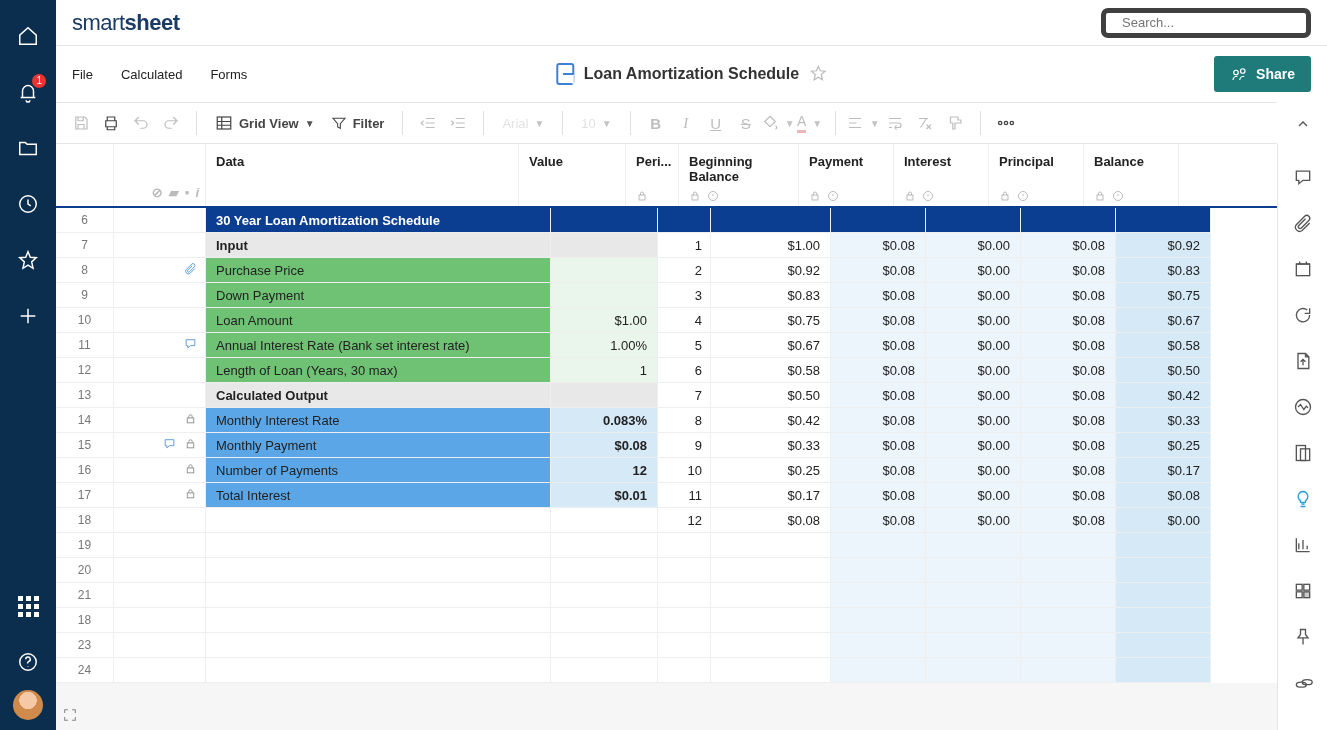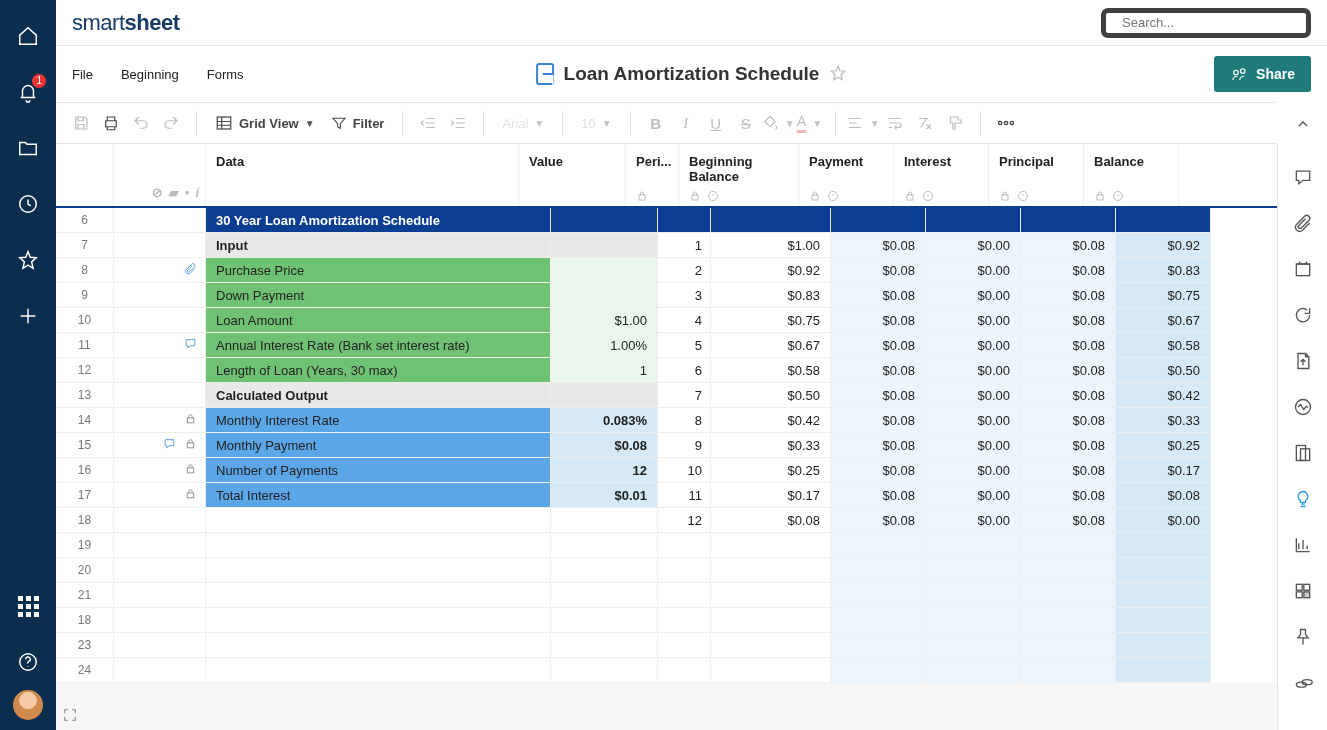--- a/index.html
+++ b/index.html
@@ -19,21 +19,21 @@
   .brand b{font-weight:700;}
   .searchbox { margin-left:auto; width:210px; height:30px; border:5px solid #404040; border-radius:7px; display:flex; align-items:center; padding:0 8px; color:#888;}
   .searchbox svg{stroke:#555;fill:none;stroke-width:2;margin-right:6px;}
   .searchbox input{border:none;outline:none;flex:1;font-size:13px;color:#333;}
   
   .menubar { position:absolute; left:56px; right:0; top:46px; height:56px; display:flex; align-items:center; padding:0 16px;}
   .menubar .menu-item{ margin-right:28px; color:#222; cursor:pointer;}
   .menubar .title-wrap{ position:absolute; left:50%; transform:translateX(-50%); display:flex; align-items:center;}
   .title-wrap .sheet-ico{ width:18px; height:22px; border:2px solid #3b82d6; border-radius:3px; position:relative; margin-right:10px;}
   .title-wrap .sheet-ico:after{content:"";position:absolute;right:-2px;bottom:-2px;width:10px;height:10px;border-left:2px solid #3b82d6;border-top:2px solid #3b82d6;background:#fff; transform:rotate(0deg); border-top-left-radius:2px; clip-path:polygon(0 0,100% 0,100% 100%);}
-  .title-wrap .ttl{font-size:19px; font-weight:700; color:#333;}
+  .title-wrap .ttl{font-size:16px; font-weight:700; color:#333;}
   .title-wrap .star{margin-left:10px; color:#bbb;}
   .sharebtn{ margin-left:auto; background:#1f7a7a; color:#fff; border:none; border-radius:3px; height:36px; padding:0 16px; font-size:14px; font-weight:700; display:flex; align-items:center; cursor:pointer;}
   .sharebtn svg{stroke:#fff; fill:none; stroke-width:1.6; margin-right:8px;}
   
   .toolbar { position:absolute; left:56px; right:50px; top:102px; height:42px; border-top:1px solid #e5e5e5; border-bottom:1px solid #e5e5e5; display:flex; align-items:center; padding:0 10px; color:#444;}
   .tbtn{ min-width:30px; height:30px; display:flex; align-items:center; justify-content:center; cursor:pointer; border-radius:3px;}
   .tbtn.dis{ opacity:.35; cursor:default;}
   .sep{ width:1px; height:24px; background:#e0e0e0; margin:0 10px;}
   .tbtn svg{stroke:#444;fill:none;stroke-width:1.6;}
   .gridview-btn{ display:flex; align-items:center; font-weight:600; padding:0 8px;}
@@ -160,21 +160,21 @@
     <svg width="14" height="14" viewBox="0 0 24 24">
         <circle cx="10" cy="10" r="7"></circle>
         <path d="M21 21 L15 15"></path>
       </svg>
     <input placeholder="Search..." style="">
   </div>
 </div>
 
 <div class="menubar">
   <div class="menu-item">File</div>
-  <div class="menu-item">Beginning</div>
+  <div class="menu-item">Calculated</div>
   <div class="menu-item">Forms</div>
   <div class="title-wrap">
     <div class="sheet-ico"></div>
     <div class="ttl">Loan Amortization Schedule</div>
     <div class="star">
       <svg width="18" height="18" viewBox="0 0 24 24" stroke="#bbb" fill="none" stroke-width="1.6">
           <path d="M12 3 L14.5 9 L21 9.5 L16 14 L17.5 21 L12 17.5 L6.5 21 L8 14 L3 9.5 L9.5 9 Z"></path>
         </svg>
     </div>
   </div>

